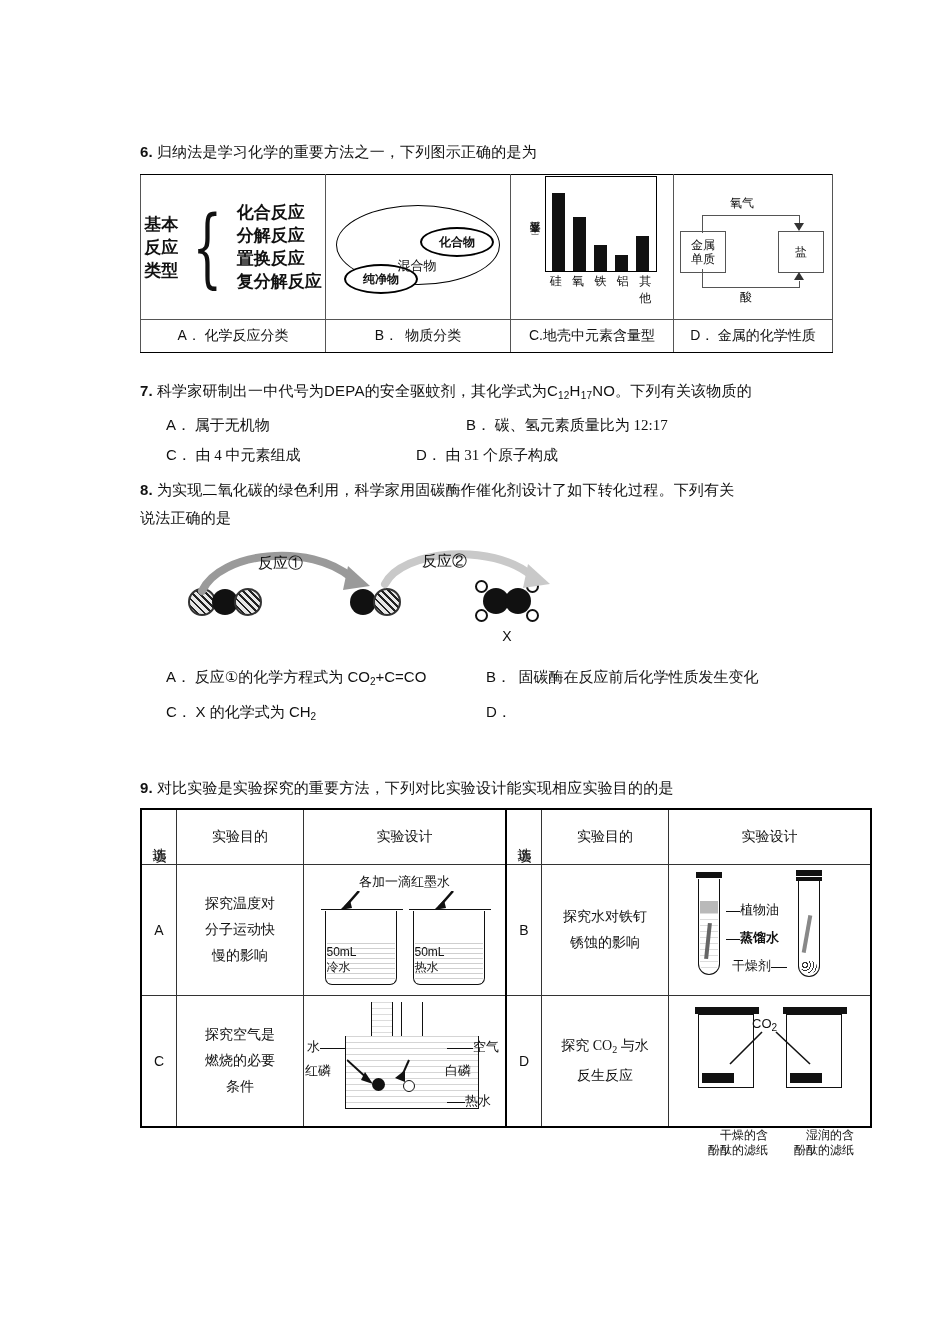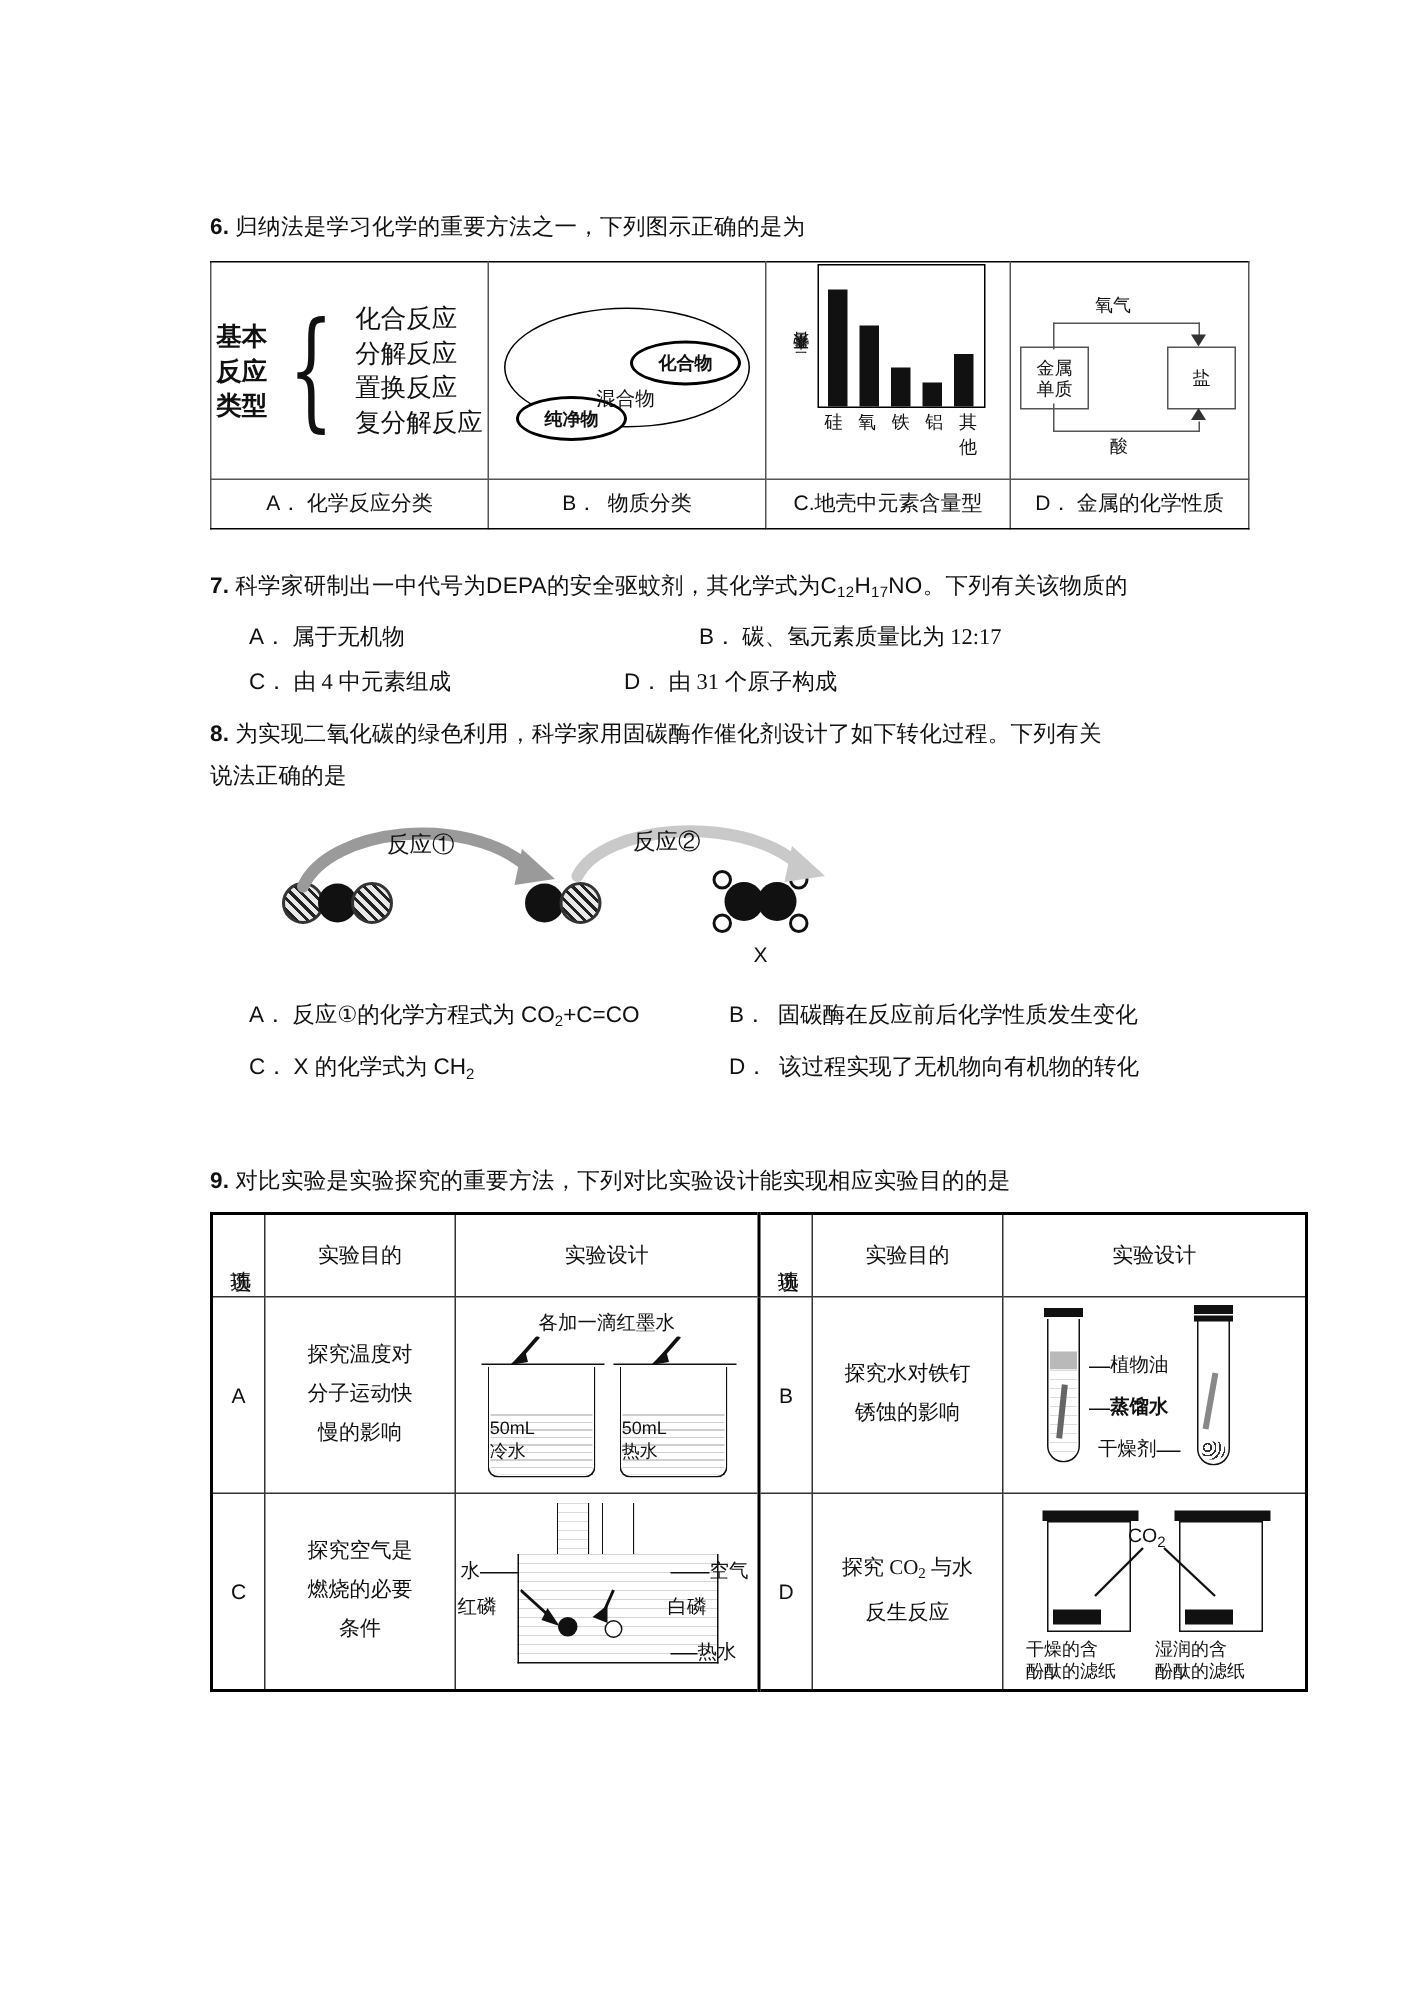--- a/index.html
+++ b/index.html
@@ -29,21 +29,21 @@
   .q6table tr.cap td{height:30px;font-size:14px;border-top:1.1px solid #555;}
   .q6table td.c1{width:182px;} .q6table td.c2{width:182px;}
   .q6table td.c3{width:160px;} .q6table td.c4{width:156px;}
   .cap-lbl{font-size:14px;white-space:nowrap;}
   .cap-lbl .ltr{font-family:"Liberation Sans","DejaVu Sans",sans-serif;}
 
   
   .braceWrap{display:flex;align-items:center;justify-content:center;gap:2px;}
   .braceLeftTxt{font-size:17px;line-height:23px;text-align:center;font-weight:600;}
   .brace{font-size:86px;line-height:0;transform:scaleX(.55);font-family:"DejaVu Serif",serif;}
-  .braceRight{font-size:17px;line-height:23px;text-align:left;font-weight:400;}
+  .braceRight{font-size:17px;line-height:23px;text-align:left;font-weight:700;}
 
   
   .venn{position:relative;width:172px;height:92px;margin:0 auto;}
   .ellipseOuter{position:absolute;left:4px;top:4px;width:162px;height:78px;
     border:1.6px solid #000;border-radius:50%;}
   .ellipseIn{position:absolute;top:26px;width:70px;height:26px;border:2px solid #000;
     border-radius:50%;display:flex;align-items:center;justify-content:center;
     font-size:12px;background:#fff;font-weight:600;}
   .ellipseIn.l{left:12px;margin-top:37px;} .ellipseIn.r{left:88px;}
   .vennBottom{position:absolute;left:0;top:56px;width:170px;text-align:center;font-size:13px;}
@@ -107,21 +107,21 @@
   .tubeCap{position:absolute;left:-3px;top:-7px;width:26px;height:6px;background:#111;}
 
   
   .cbeaker{position:relative;width:132px;height:72px;border:1.6px solid #111;border-top:none;
     background:repeating-linear-gradient(0deg,#fff 0 5px,#d5d5d5 5px 6px);}
 
   
   .bottle{position:relative;width:56px;height:74px;border:1.6px solid #111;box-sizing:border-box;}
   .bottleCap{position:absolute;left:-4px;top:-8px;width:64px;height:7px;background:#111;}
   .paper{position:absolute;left:3px;bottom:4px;width:32px;height:10px;background:#111;}
-  .smalllbl{font-size:12px;line-height:15px;text-align:left;}
+  .smalllbl{font-size:12px;line-height:15px;text-align:right;margin-top:36px;}
 </style>
 </head>
 <body>
 
 <div class="page">
 <div class="content">
 
   <div class="qline">
     <span class="qnum">6.</span>
     <span>归纳法是学习化学的重要方法之一，下列图示正确的是为</span>
@@ -299,21 +299,21 @@
       </div>
       <div class="opt">
         <span class="sans">B．</span>&nbsp;&nbsp;<span>固碳酶在反应前后化学性质发生变化</span>
       </div>
     </div>
     <div class="opts">
       <div class="opt" style="width:320px;">
         <span class="sans">C．</span>&nbsp;<span class="sans"><span>X 的化学式为 CH</span><sub>2</sub></span>
       </div>
       <div class="opt">
-        <span class="sans">D．</span>&nbsp;&nbsp;<span>该过程实现了无机物向有机物的转化</span>
+        <span class="sans">D．</span>&nbsp;&nbsp;
       </div>
     </div>
   </div>
 
   <div style="height:42px;"></div>
   <div class="qline">
     <span class="qnum">9.</span>
     <span>对比实验是实验探究的重要方法，下列对比实验设计能实现相应实验目的的是</span>
   </div>
 

